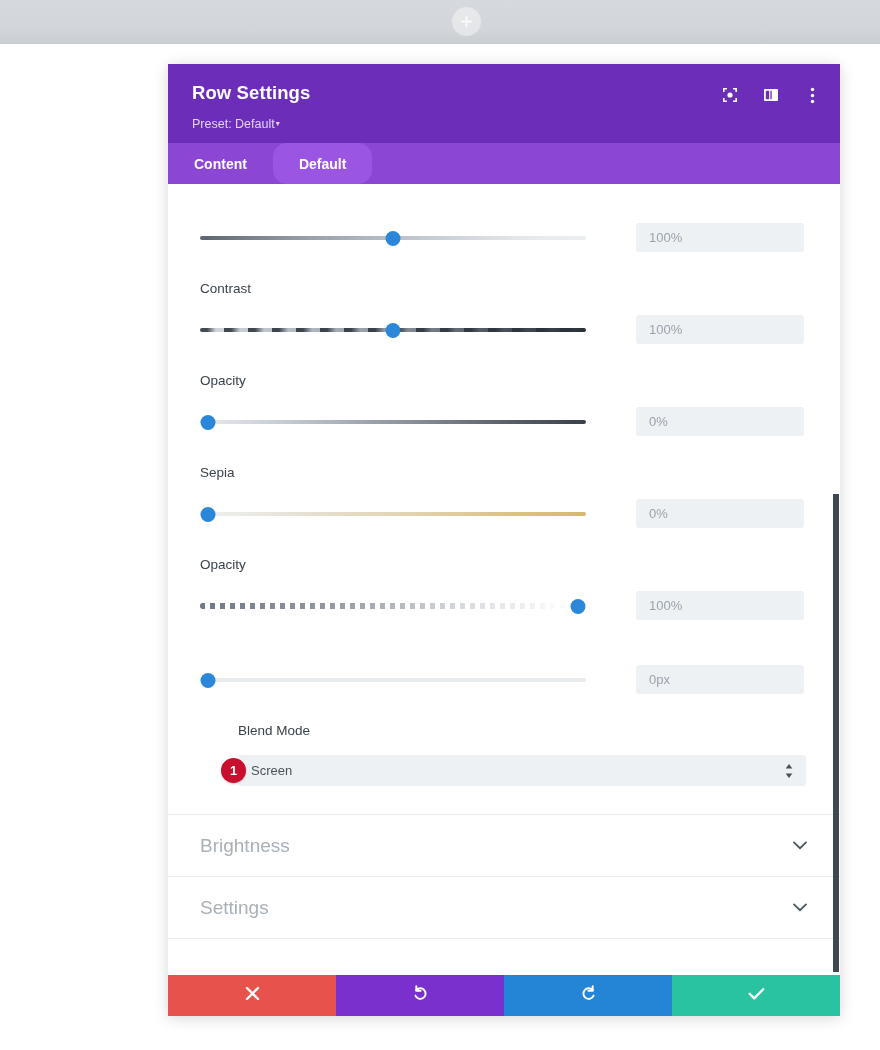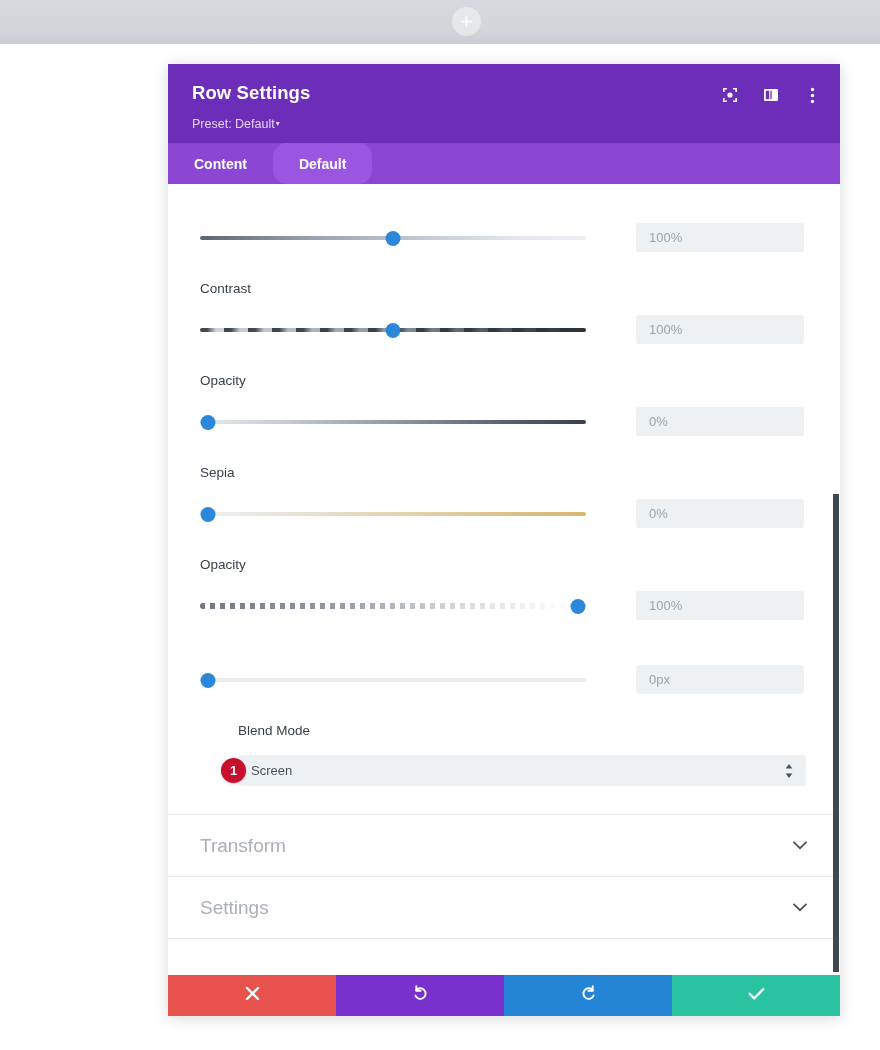--- a/index.html
+++ b/index.html
@@ -418,21 +418,21 @@
           <svg width="10" height="16" viewBox="0 0 10 16">
             <path d="M5 1 L8.3 5.6 H1.7 Z" fill="#495058"></path>
             <path d="M5 15 L8.3 10.4 H1.7 Z" fill="#495058"></path>
           </svg>
         </span>
       </div>
     </div>
 
     <div class="section-divider"></div>
     <div class="acc-row">
-      <div class="acc-title">Transform</div>
+      <div class="acc-title">Brightness</div>
       <span class="acc-chevron">
         <svg width="14" height="9" viewBox="0 0 14 9">
             <path d="M1 1.4 L7 7.2 L13 1.4" stroke="#48515a" stroke-width="1.7" fill="none" stroke-linecap="round"></path>
           </svg>
       </span>
     </div>
 
     <div class="section-divider"></div>
     <div class="acc-row">
       <div class="acc-title">Settings</div>

